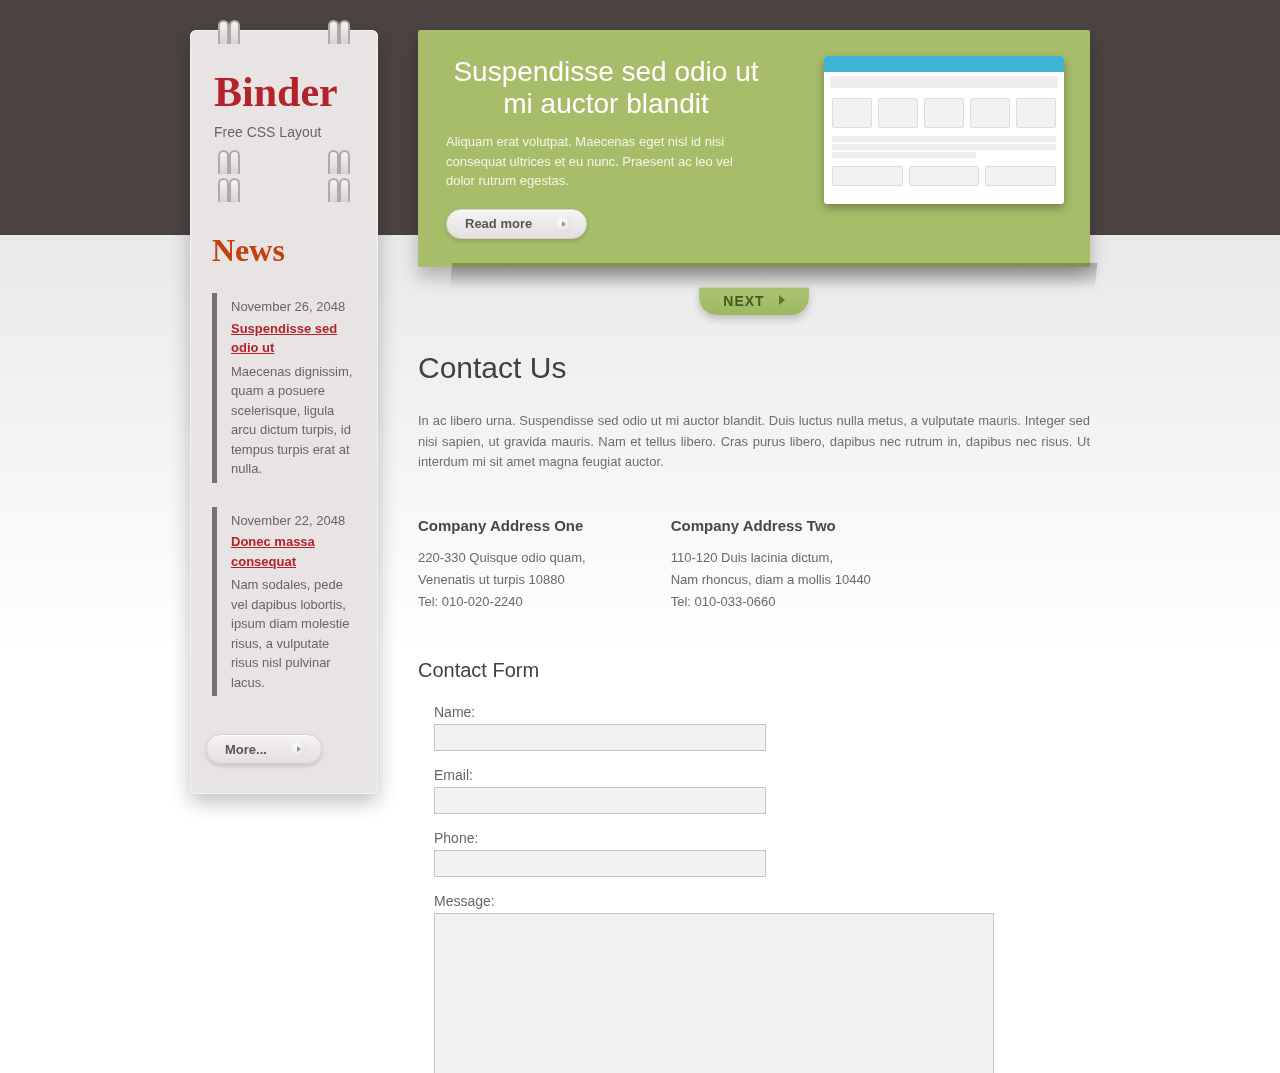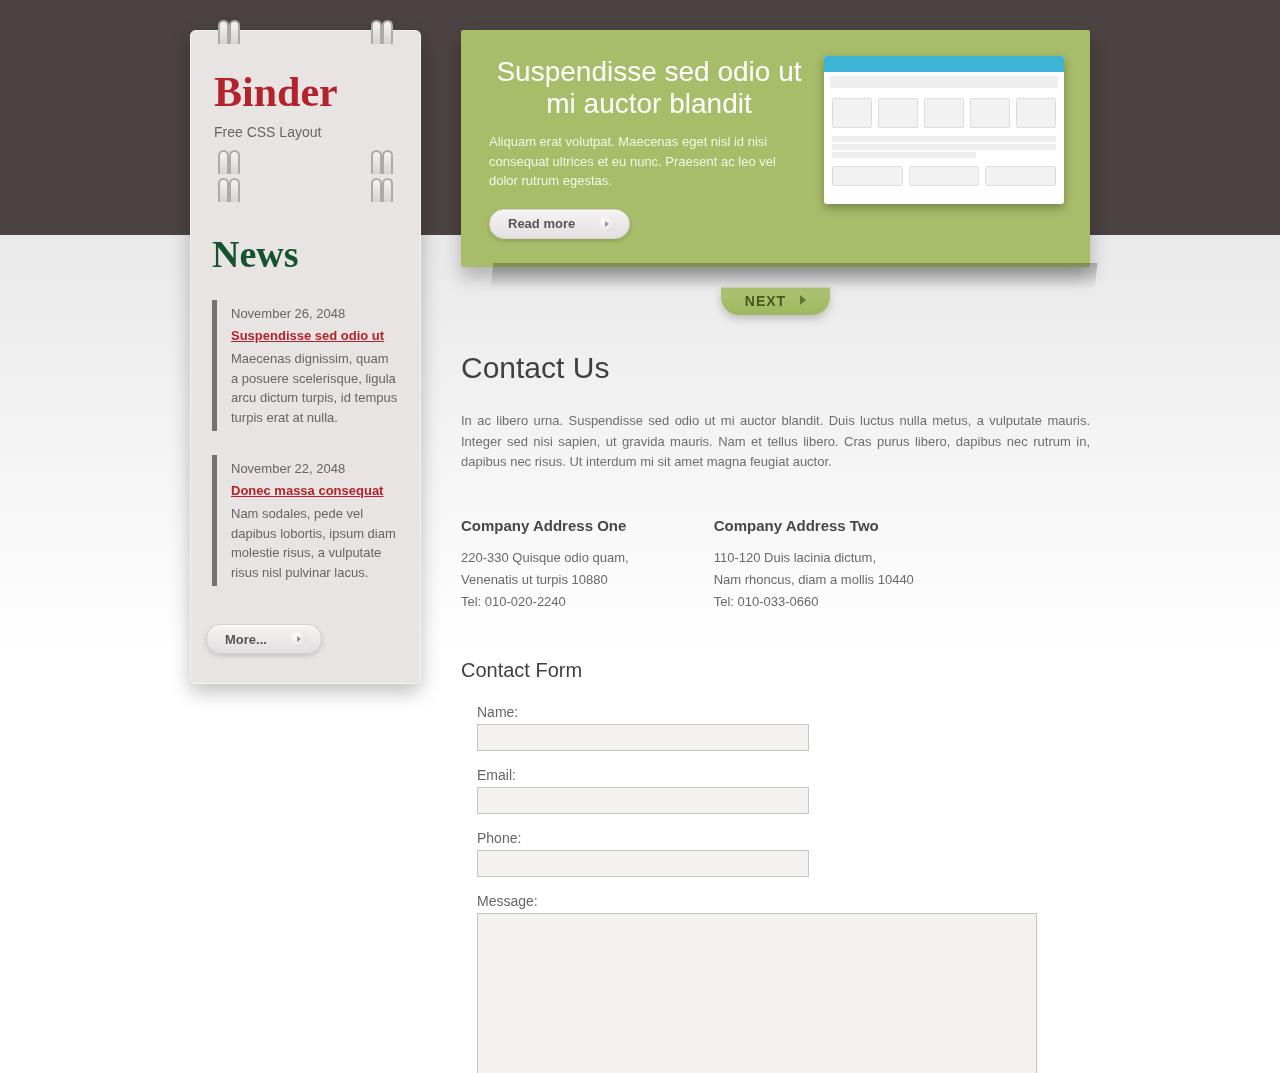--- a/index.html
+++ b/index.html
@@ -1,33 +1,33 @@
 <!DOCTYPE html>
 <html><head>
 <meta charset="utf-8">
 <style>
 * { margin:0; padding:0; box-sizing:border-box; }
 body { font-family: Arial, Helvetica, sans-serif; font-size:14px; color:#555; background:#fff; }
 .top-band { height:28px; background:#4a4341; }
 .header-band { height:207px; background:linear-gradient(to bottom,#4a4341 0%,#4a4341 100%); position:absolute; left:0; right:0; top:28px; z-index:0;}
 .gradient-band { position:absolute; left:0; right:0; top:235px; height:700px; background:linear-gradient(to bottom,#e9e9e9 0%, #ffffff 60%); z-index:0;}
 .page { width:900px; margin:0 auto; position:relative; z-index:2; display:flex; align-items:flex-start; }
-.sidebar { width:231px; background:#e8e4e4; border-radius:6px; box-shadow:0 8px 20px rgba(0,0,0,0.25), inset 0 0 0 1px rgba(255,255,255,0.5); margin-top:2px; padding-bottom:30px; position:relative; }
+.sidebar { width:188px; background:#e8e4e4; border-radius:6px; box-shadow:0 8px 20px rgba(0,0,0,0.25), inset 0 0 0 1px rgba(255,255,255,0.5); margin-top:2px; padding-bottom:30px; position:relative; }
 .rings { display:flex; justify-content:space-between; padding:0 28px; height:28px; position:relative; top:-10px;}
 .ring { width:22px; height:28px; position:relative;}
 .ring::before, .ring::after { content:""; position:absolute; width:7px; height:22px; border:2px solid #b0a9a9; border-bottom:none; border-radius:6px 6px 0 0; background:linear-gradient(#f5f3f3,#d8d3d3); top:0;}
 .ring::before{ left:0;} .ring::after{ right:0;}
 .brand { padding:10px 24px 20px; }
 .brand h1 { font-family:Georgia,'Times New Roman',serif; font-size:42px; font-weight:bold; color:#b4232b; letter-spacing:0px; }
 .brand .tag { color:#6a6565; font-size:14px; margin-top:8px;}
 .nav { padding:10px 14px; }
 .nav a { display:block; background:linear-gradient(#f4f1f1,#e6e2e2); border:1px solid #dcd7d7; border-radius:3px; padding:7px 14px; margin-bottom:4px; color:#3e3a3a; font-weight:bold; font-size:14px; text-decoration:none; }
 .nav a.active { border-left:5px solid #b4232b; color:#b4232b; padding-left:10px; background:linear-gradient(#faf8f8,#efecec);}
 .news { padding:16px 22px; }
-.news h2 { font-family:Georgia,serif; font-size:38px; color:#14532d; margin-bottom:18px;}
+.news h2 { font-family:Georgia,serif; font-size:32px; color:#c2410c; margin-bottom:18px;}
 .news-item { border-left:5px solid #737373; padding:4px 0 4px 14px; margin-bottom:22px; color:#6a6565; font-size:13px; line-height:1.5;margin-top:24px;}
 .news-item .date{ color:#6a6565; }
 .news-item .title{ color:#b4232b; font-weight:bold; display:block; margin:2px 0 4px;}
 .more-wrap{ text-align:left; padding:0 16px;}
 .pill-btn { display:inline-flex; align-items:center; gap:24px; background:linear-gradient(#f6f3f3,#e4dfe0); border:1px solid #d5cfcf; border-radius:18px; padding:6px 14px 6px 18px; color:#5a5555; font-weight:bold; font-size:13px; box-shadow:0 2px 4px rgba(0,0,0,0.15), inset 0 1px 0 #fff; cursor:pointer;}
 .pill-btn .arr{ width:16px; height:16px; border-radius:50%; background:radial-gradient(circle at 35% 35%, #fff, #d9d4d4); display:flex; align-items:center; justify-content:center;}
 .pill-btn .arr svg{ display:block;}
 .main { flex:1; padding-left:40px; }
 .hero { background:#a7bd6a; border-radius:2px; padding:26px 28px 28px; color:#fff; position:relative; margin-top:2px; box-shadow:0 10px 18px rgba(0,0,0,0.25);}
 .hero h2{ font-family:Arial,sans-serif; font-size:28px; font-weight:normal; line-height:1.15; max-width:320px;text-align:center;}

